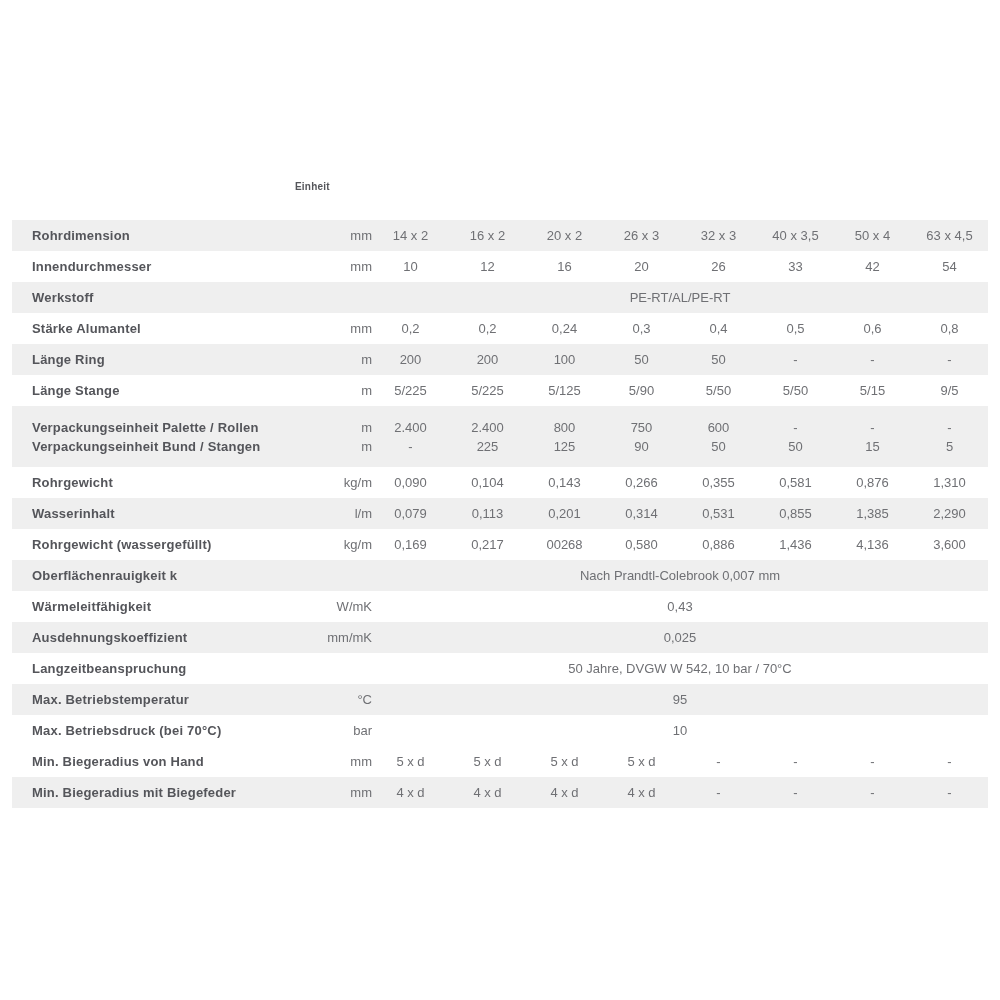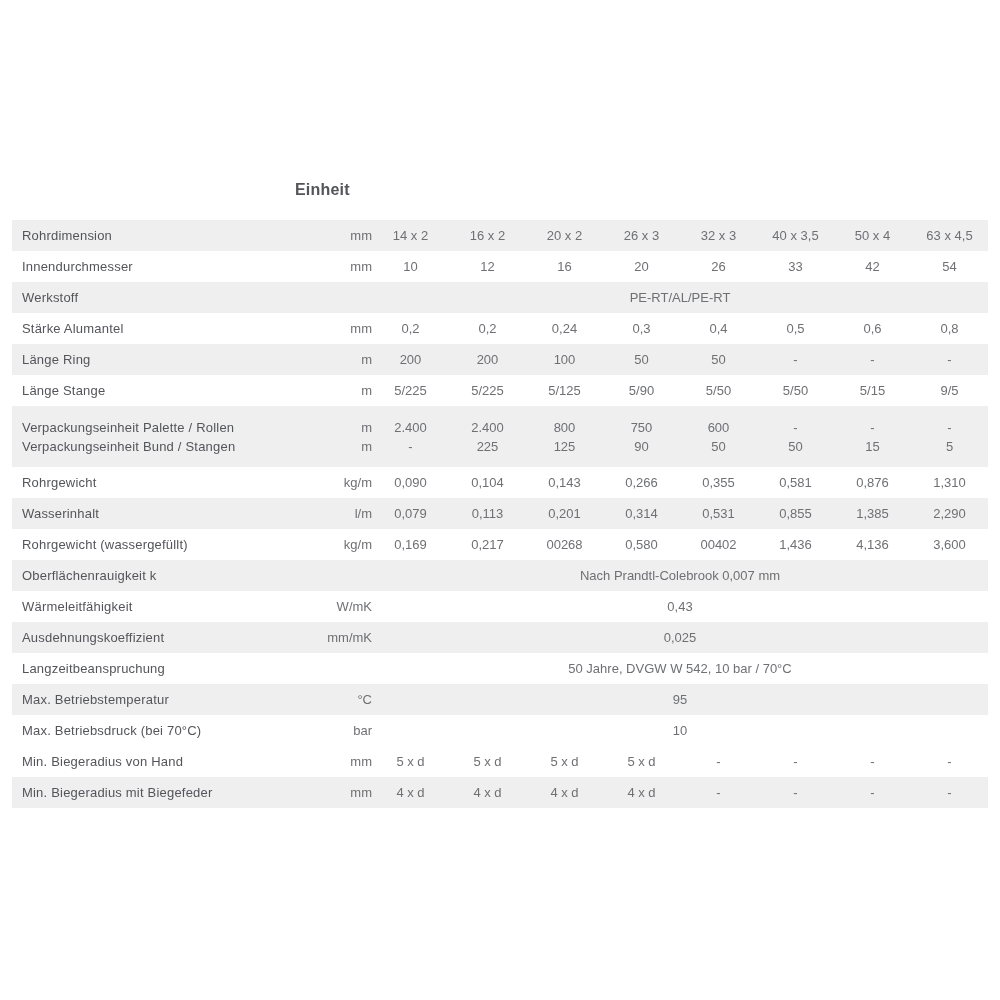--- a/index.html
+++ b/index.html
@@ -9,36 +9,36 @@
     --page-bg:#ffffff;
   }
   html,body{margin:0;padding:0;}
   body{
     width:1000px;height:1000px;background:var(--page-bg);
     font-family:"Liberation Sans","DejaVu Sans",sans-serif;
   }
   .page{position:relative;width:1000px;height:1000px;overflow:hidden;}
   .unit-header{
     position:absolute;left:295px;top:181px;
-    font-size:16px;font-weight:bold;color:var(--label-text);
+    font-size:10px;font-weight:bold;color:var(--label-text);
     letter-spacing:.2px;
   }
   table.spec-table{
     position:absolute;left:12px;top:220px;width:976px;
     border-collapse:collapse;table-layout:fixed;
     font-size:13px;color:var(--value-text);
   }
   tr.stripe{background:var(--stripe);}
   tr.plain{background:transparent;}
   td{padding:0;height:31px;vertical-align:middle;overflow:hidden;white-space:nowrap;}
   tr.tall td{height:61px;}
   td div{line-height:19px;}
   td.label{
-    font-weight:normal;color:var(--label-text);
-    padding-left:10px;letter-spacing:.2px;
+    font-weight:bold;color:var(--label-text);
+    padding-left:20px;letter-spacing:.2px;
   }
   td.unit{text-align:right;}
   td.val,td.span{text-align:center;}
 </style>
 </head>
 <body>
 
 <div class="page">
   <div class="unit-header">Einheit</div>
 
@@ -187,21 +187,21 @@
           <td class="val">1,385</td>
           <td class="val">2,290</td>
         </tr>
         <tr class="plain">
           <td class="label">Rohrgewicht (wassergefüllt)</td>
           <td class="unit">kg/m</td>
           <td class="val">0,169</td>
           <td class="val">0,217</td>
           <td class="val">00268</td>
           <td class="val">0,580</td>
-          <td class="val">00402</td>
+          <td class="val">0,886</td>
           <td class="val">1,436</td>
           <td class="val">4,136</td>
           <td class="val">3,600</td>
         </tr>
         <tr class="stripe">
           <td class="label">Oberflächenrauigkeit k</td>
           <td class="unit"></td>
           <td class="span" colspan="8">Nach Prandtl-Colebrook 0,007 mm</td>
         </tr>
         <tr class="plain">

